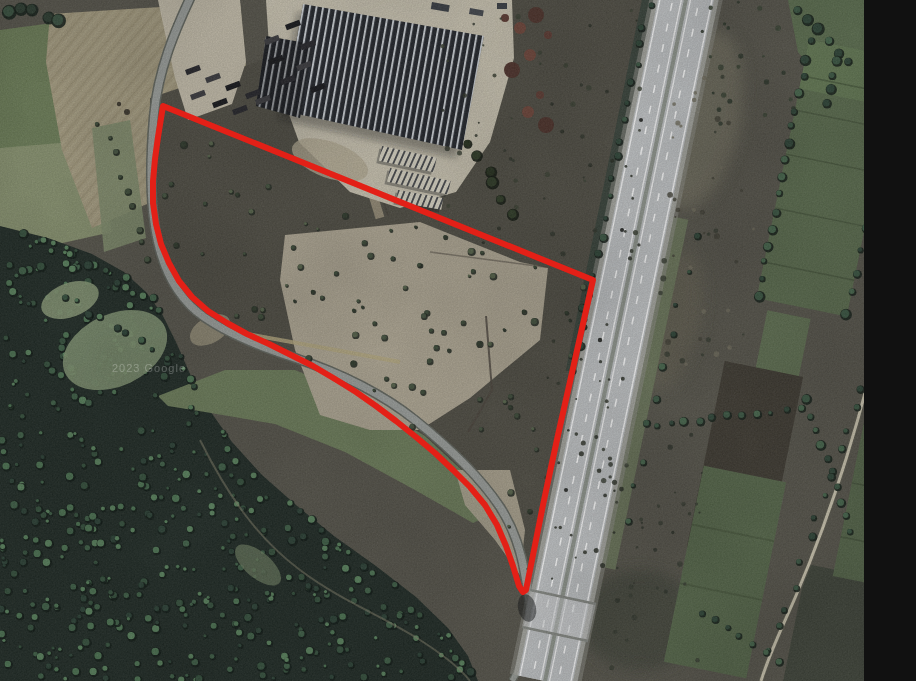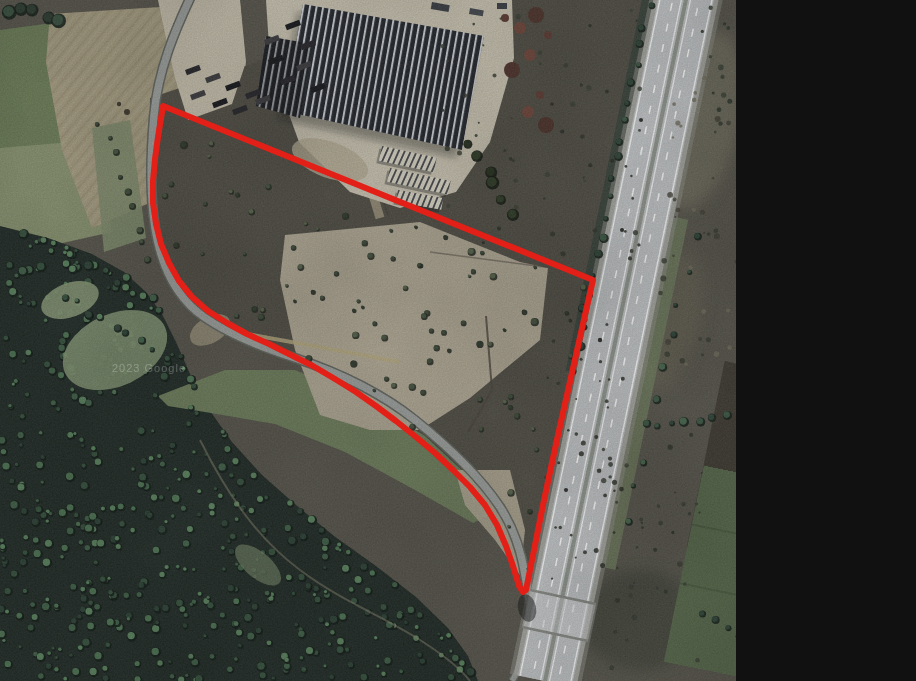--- a/index.html
+++ b/index.html
@@ -1,16 +1,16 @@
 <!DOCTYPE html>
 <html><head>
 <meta charset="utf-8">
 <style>
   html,body{margin:0;padding:0;background:#111;}
-  #stage{width:736px;height:681px;position:relative;overflow:hidden;font-family:"Liberation Sans",sans-serif;}
+  #stage{width:864px;height:681px;position:relative;overflow:hidden;font-family:"Liberation Sans",sans-serif;}
   svg{display:block;}
   .wm{font-family:"Liberation Sans",sans-serif;font-size:11px;fill:rgba(255,255,255,0.25);letter-spacing:1px;}
 </style>
 </head>
 <body>
 
 <div id="stage">
 <svg id="map" width="916" height="681" viewBox="0 0 916 681">
   <defs>
     <filter id="soft" x="-60%" y="-60%" width="220%" height="220%">

